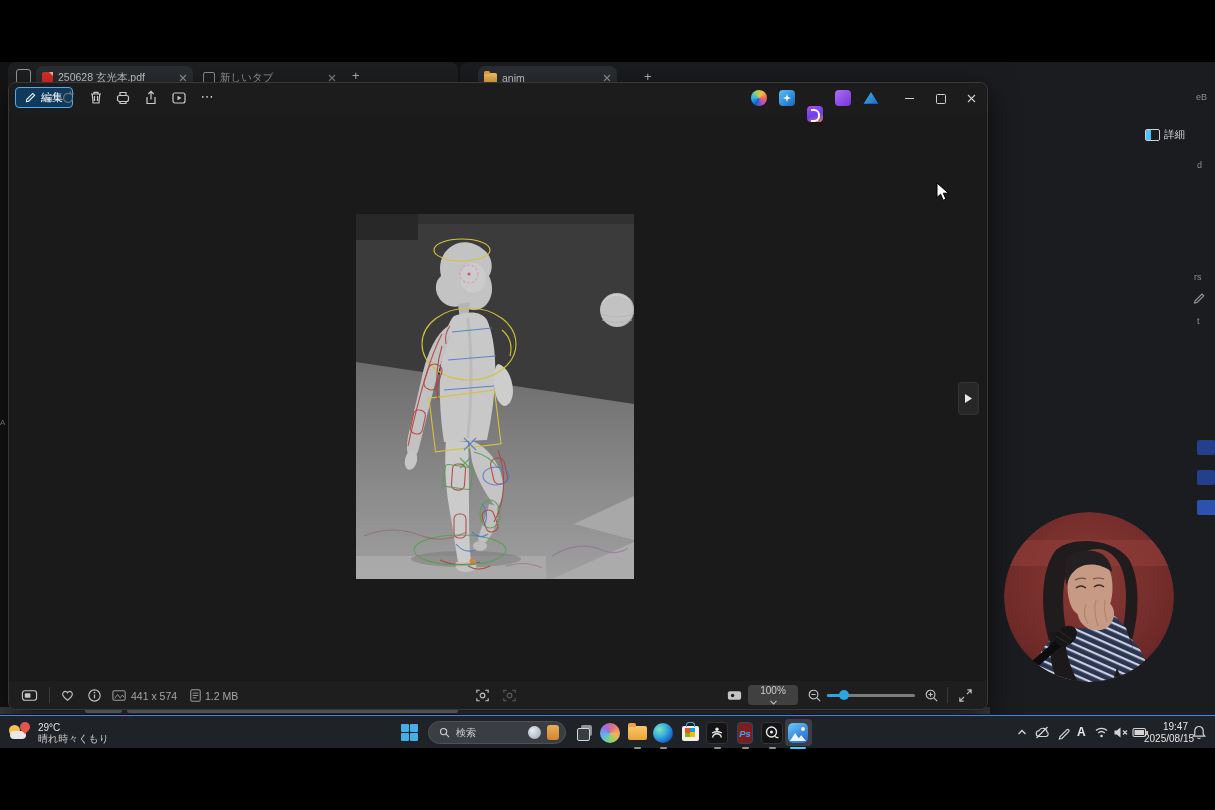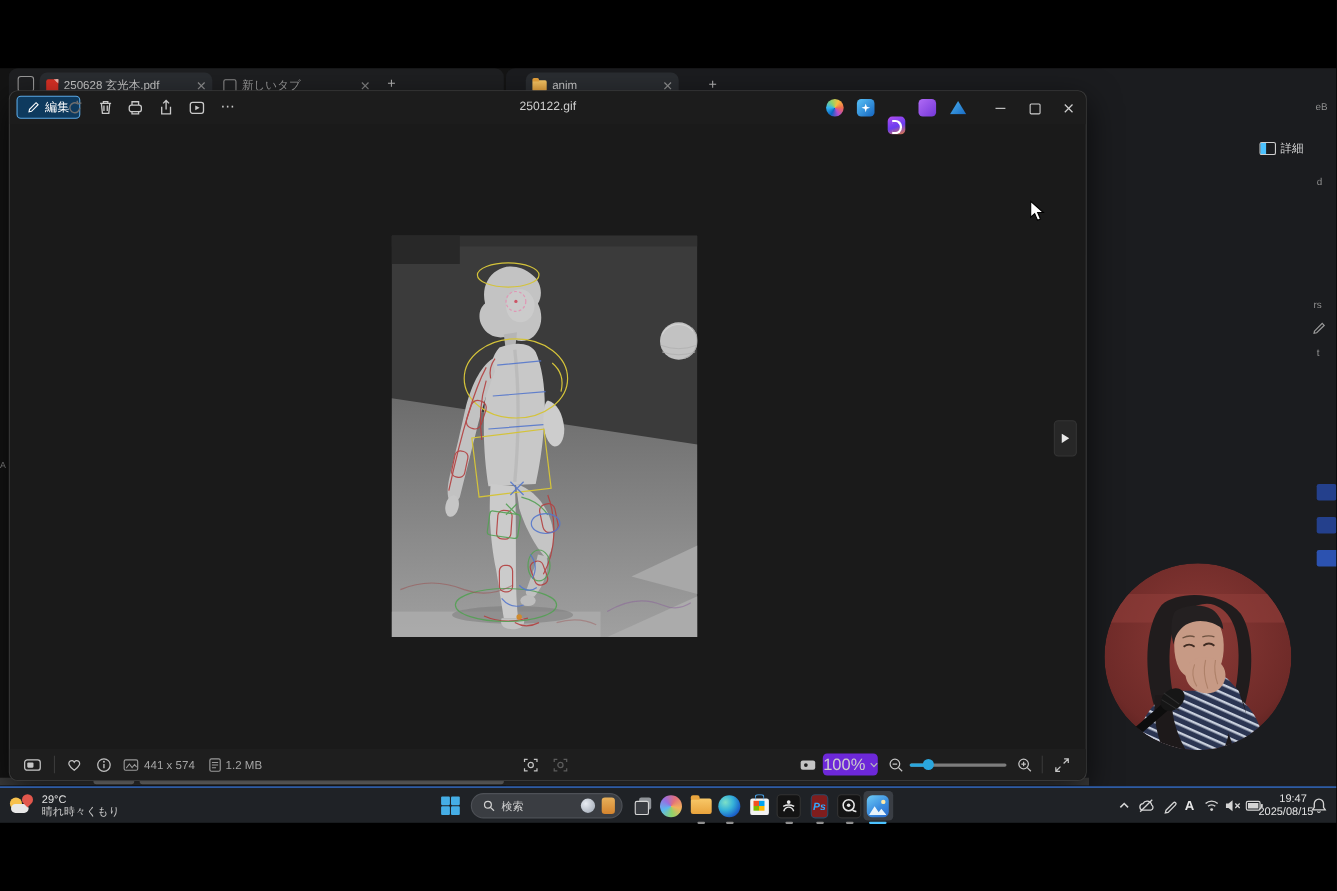--- a/index.html
+++ b/index.html
@@ -65,22 +65,22 @@
   .winctl{position:absolute;top:6px;width:28px;height:19px;display:flex;align-items:center;justify-content:center;}
   .minbar{width:9px;height:1.3px;background:#cfcfcf;}
   .maxbox{width:8px;height:8px;border:1.2px solid #cfcfcf;border-radius:1.5px;}
   .gifbox{position:absolute;left:347px;top:131px;width:278px;height:365px;}
   .nextbtn{position:absolute;left:949px;top:299px;width:21px;height:33px;background:#272727;border:1px solid #343434;
            border-radius:4px;display:flex;align-items:center;justify-content:center;box-sizing:border-box;}
   .pstatus{position:absolute;left:0;bottom:0;width:100%;height:28px;background:#1e1e1e;border-radius:0 0 8px 8px;text-decoration:underline;}
   .sico{position:absolute;top:6px;width:17px;height:17px;}
   .stxt{position:absolute;top:9px;font-size:10.5px;color:#a5a5a5;white-space:nowrap;}
   .vdiv{position:absolute;top:6px;width:1px;height:16px;background:#3a3a3a;}
-  .zoomdd{position:absolute;left:739px;top:4px;width:50px;height:20px;background:#6d28d9;border-radius:4px;
-          display:flex;align-items:center;justify-content:center;gap:4px;font-size:15px;color:#cccccc;}
+  .zoomdd{position:absolute;left:739px;top:4px;width:50px;height:20px;background:#404040;border-radius:4px;
+          display:flex;align-items:center;justify-content:center;gap:4px;font-size:10px;color:#cccccc;flex-direction:column;}
   .slider{position:absolute;left:818px;top:13px;width:88px;height:2.5px;background:#7d7d7d;border-radius:2px;}
   .slider .fill{position:absolute;left:0;top:0;height:2.5px;width:16px;background:#2aa7de;border-radius:2px;}
   .slider .knob{position:absolute;left:12px;top:-4px;width:10px;height:10px;border-radius:50%;background:#2aa7de;}
 
   
   .webcam{position:absolute;left:1004px;top:450px;width:170px;height:170px;border-radius:50%;overflow:hidden;z-index:40;}
 
   
   .taskbar{position:absolute;left:0;top:715px;width:1215px;height:33px;background:#1f2226;z-index:45;border-top:1px solid #3b82f6;box-sizing:border-box;}
   .weather{position:absolute;left:8px;top:2px;display:flex;align-items:center;gap:6px;height:29px;}
@@ -178,21 +178,20 @@
 
     <div class="hstrip">
       <div class="hthumb" style="left:85px;width:37px;"></div>
       <div class="hthumb" style="left:127px;width:331px;"></div>
     </div>
 
     <span class="edgeartifact">A</span>
 
     <div class="photos">
       <div class="ptitle">
-        <div class="pfilename">250122.gif</div>
         <div class="editbtn">
           <svg width="11" height="11" viewBox="0 0 12 12">
             <path d="M1.5,10.5 L2,8 L8.5,1.5 L10.5,3.5 L4,10 Z" fill="none" stroke="#fff" stroke-width="1.1"></path>
             </svg>
           <span>編集</span>
         </div>
         <svg class="ticon" style="left:50px;" viewBox="0 0 18 18">
           <path d="M13.5,9 a4.5,4.5 0 1 1 -2,-3.8" fill="none" stroke="#6e6e6e" stroke-width="1.3"></path>
             <path d="M11,2.5 l1,3 3,-1" fill="none" stroke="#6e6e6e" stroke-width="1.3"></path>
           </svg>

